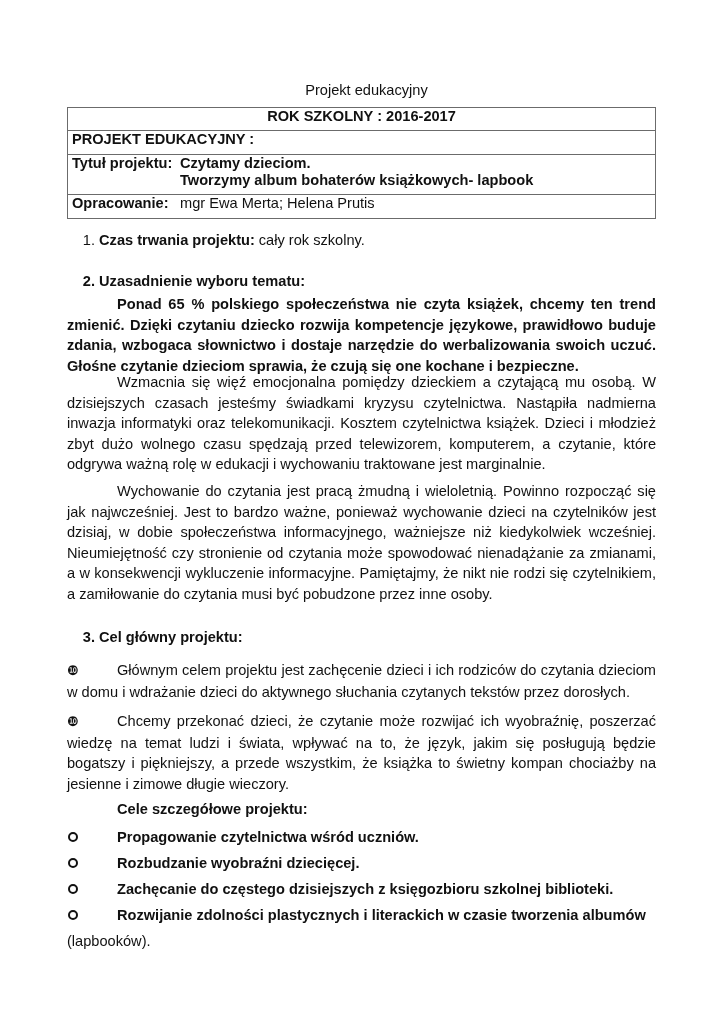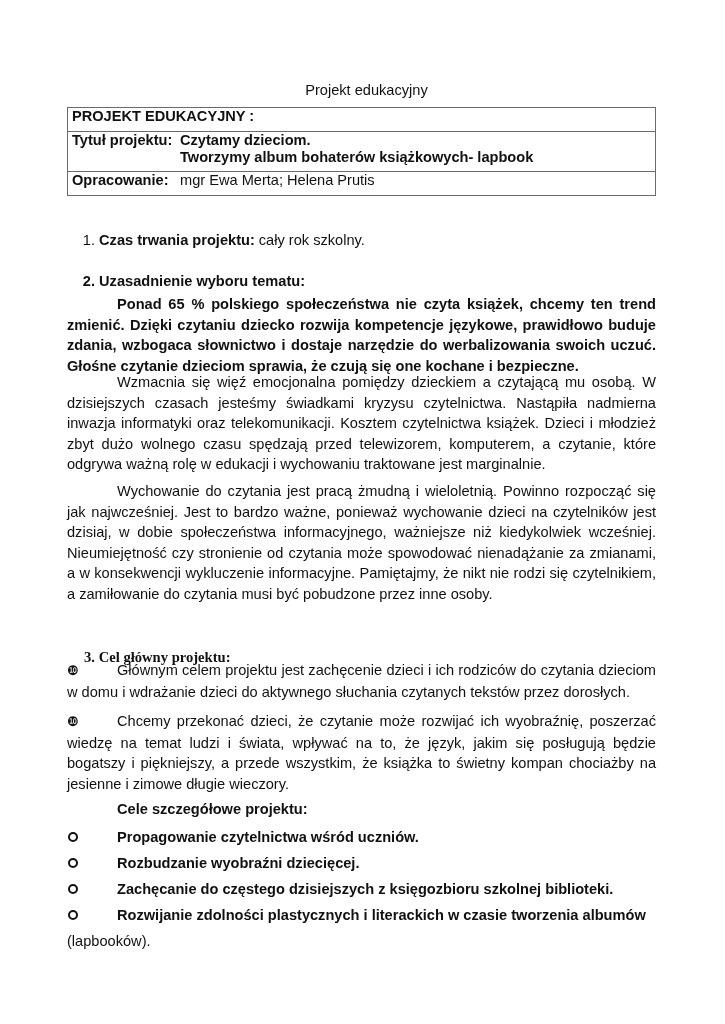--- a/index.html
+++ b/index.html
@@ -47,20 +47,23 @@
   .sub-list .item .circ { position: absolute; left: 1px; top: 4px; }
   .sub-list .cont { line-height: 18px; }
 </style>
 </head>
 <body>
 
 <div class="page-title">Projekt edukacyjny</div>
 
 <table class="meta">
   <tbody>
+      <tr class="r1">
+    <td>ROK SZKOLNY : 2016-2017</td>
+  </tr>
   <tr class="r2">
     <td>PROJEKT EDUKACYJNY :</td>
   </tr>
   <tr class="r3">
     <td>
       <span class="lbl lbl-t">Tytuł projektu:</span><span class="val-title"><span>Czytamy dzieciom.</span><span>Tworzymy album bohaterów książkowych- lapbook</span></span>
     </td>
   </tr>
   <tr class="r4">
     <td>
@@ -83,21 +86,21 @@
 <div class="block" style="top:294px;font-weight:bold;">
   <p class="just">Ponad 65 % polskiego społeczeństwa nie czyta książek, chcemy ten trend zmienić. Dzięki czytaniu dziecko rozwija kompetencje językowe, prawidłowo buduje zdania, wzbogaca słownictwo i dostaje narzędzie do werbalizowania swoich uczuć. Głośne czytanie dzieciom sprawia, że czują się one kochane i bezpieczne.</p>
 </div>
 <div class="block" style="top:372px;">
   <p class="just">Wzmacnia się więź emocjonalna pomiędzy dzieckiem a czytającą mu osobą. W dzisiejszych czasach jesteśmy świadkami kryzysu czytelnictwa. Nastąpiła nadmierna inwazja informatyki oraz telekomunikacji. Kosztem czytelnictwa książek. Dzieci i młodzież zbyt dużo wolnego czasu spędzają przed telewizorem, komputerem, a czytanie, które odgrywa ważną rolę w edukacji i wychowaniu traktowane jest marginalnie.</p>
 </div>
 <div class="block" style="top:481px;">
   <p class="just">Wychowanie do czytania jest pracą żmudną i wieloletnią. Powinno rozpocząć się jak najwcześniej. Jest to bardzo ważne, ponieważ wychowanie dzieci na czytelników  jest dzisiaj, w dobie społeczeństwa informacyjnego, ważniejsze niż kiedykolwiek wcześniej. Nieumiejętność czy stronienie od czytania może spowodować nienadążanie za zmianami,  a w konsekwencji wykluczenie informacyjne.  Pamiętajmy, że nikt nie rodzi się czytelnikiem, a zamiłowanie do czytania musi być pobudzone przez inne osoby.</p>
 </div>
 
-<div class="block num-line b" style="top:648px;font-family:Liberation Serif, serif;">
+<div class="block num-line b" style="top:628px;">
   <span class="num">3.</span>
   <span>Cel główny projektu:</span>
 </div>
 
 <div class="block" style="top:660px;">
   <p class="just" style="text-indent:0;"><span class="dingbat" style="display:inline-block;width:50px;">❿</span><span>Głównym celem projektu jest zachęcenie dzieci i ich rodziców do czytania dzieciom w domu i wdrażanie dzieci do aktywnego słuchania czytanych tekstów przez dorosłych.</span></p>
 </div>
 
 <div class="block" style="top:711px;">
   <p class="just" style="text-indent:0;"><span class="dingbat" style="display:inline-block;width:50px;">❿</span><span>Chcemy przekonać dzieci, że czytanie może rozwijać ich wyobraźnię, poszerzać wiedzę na temat ludzi i świata, wpływać na to, że język, jakim się posługują będzie bogatszy i piękniejszy, a przede wszystkim, że książka to świetny kompan chociażby na jesienne i zimowe długie wieczory.</span></p>

